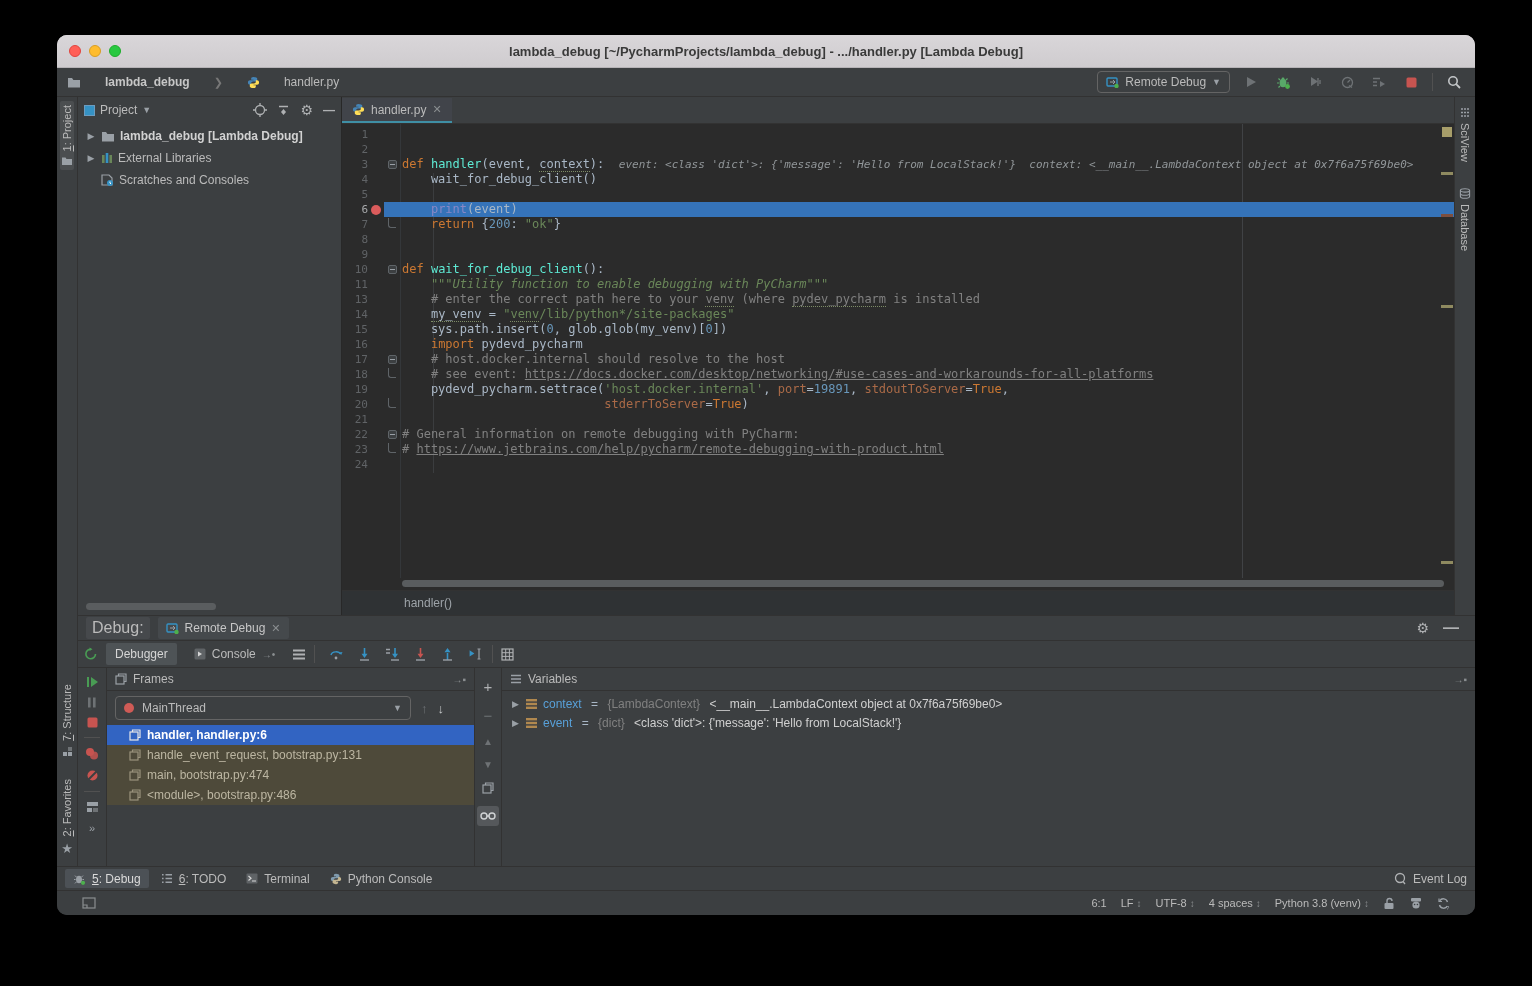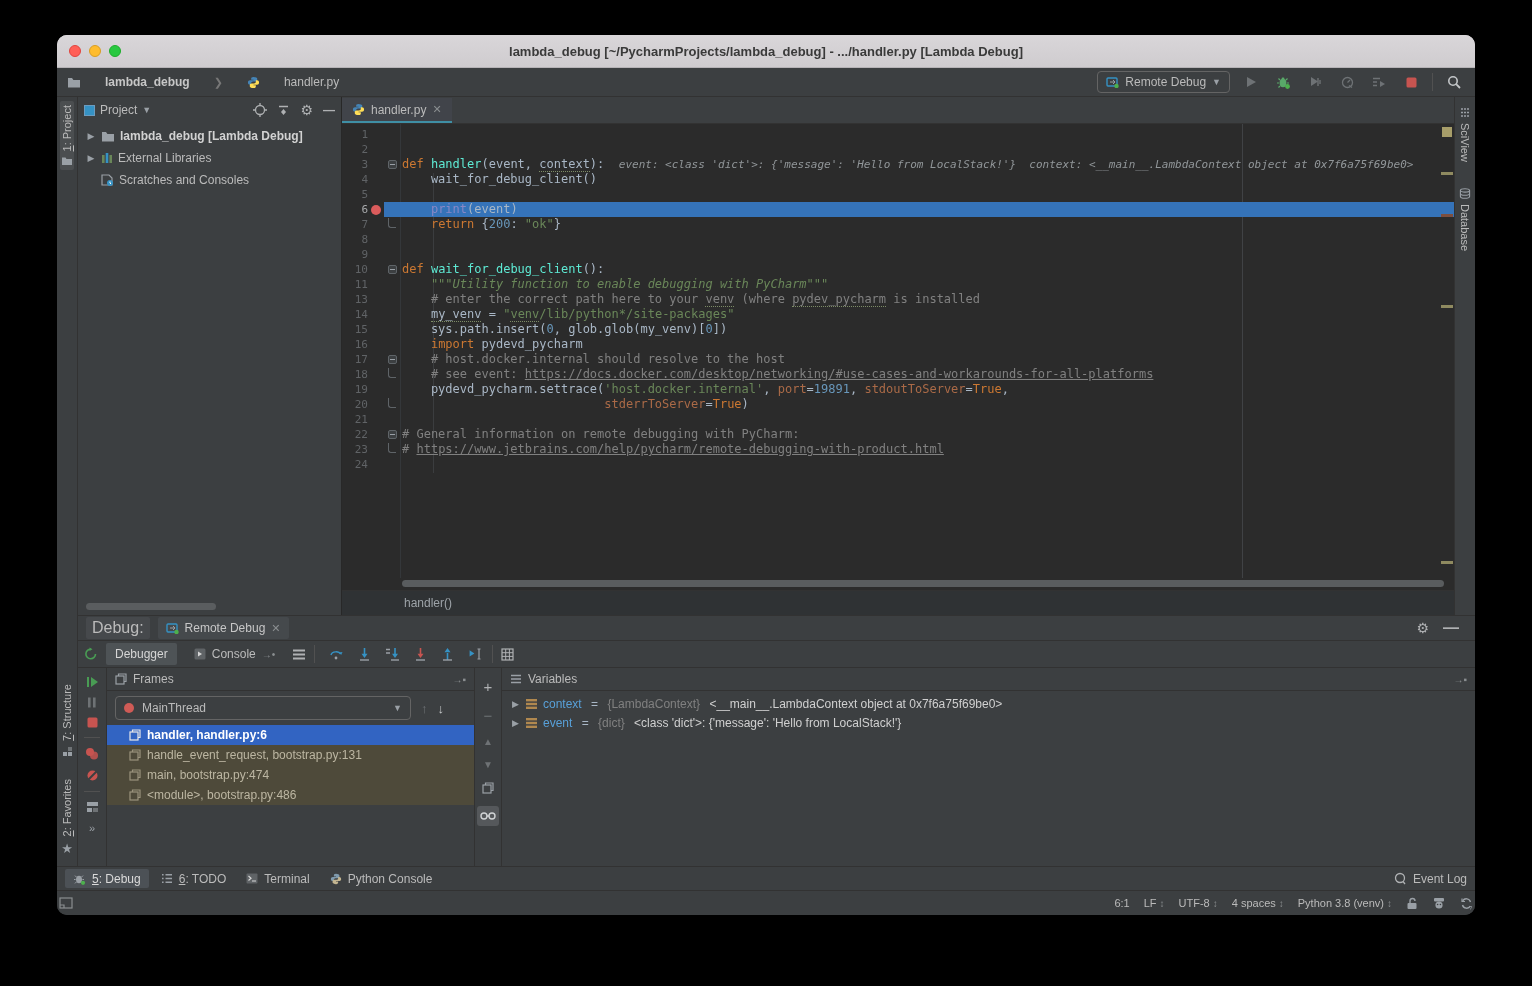--- a/index.html
+++ b/index.html
@@ -132,21 +132,21 @@
   .v-name{color:#58a0d8;}
   .v-eq{color:#a9b7c6;}
   .v-type{color:#808080;}
   .v-val{color:#d0d0d0;}
 
   
   .toolbar-bottom{height:23px;flex:0 0 23px;background:#3c3f41;border-top:1px solid #323232;display:flex;align-items:center;padding:0 8px;gap:4px;font-size:12px;color:#bbb;}
   .bt-tab{display:flex;align-items:center;gap:6px;height:19px;padding:0 8px;border-radius:2px;}
   .bt-tab.active{background:#4c5156;color:#dadada;}
   .tb-right{margin-left:auto;display:flex;align-items:center;gap:6px;}
-  .statusbar{height:24px;flex:0 0 24px;background:#3c3f41;border-top:1px solid #323232;display:flex;align-items:center;padding:0 2px;font-size:11px;color:#bbb;}
+  .statusbar{height:24px;flex:0 0 24px;background:#3c3f41;border-top:1px solid #323232;display:flex;align-items:center;padding:0 25px;font-size:11px;color:#bbb;}
   .sb-right{margin-left:auto;display:flex;align-items:center;gap:14px;}
   .sb-item{display:flex;align-items:center;gap:3px;}
   .spin{color:#8a8e90;font-size:10px;}
 
   svg{display:block;}
 </style>
 </head>
 <body>
 
 <div id="win">

